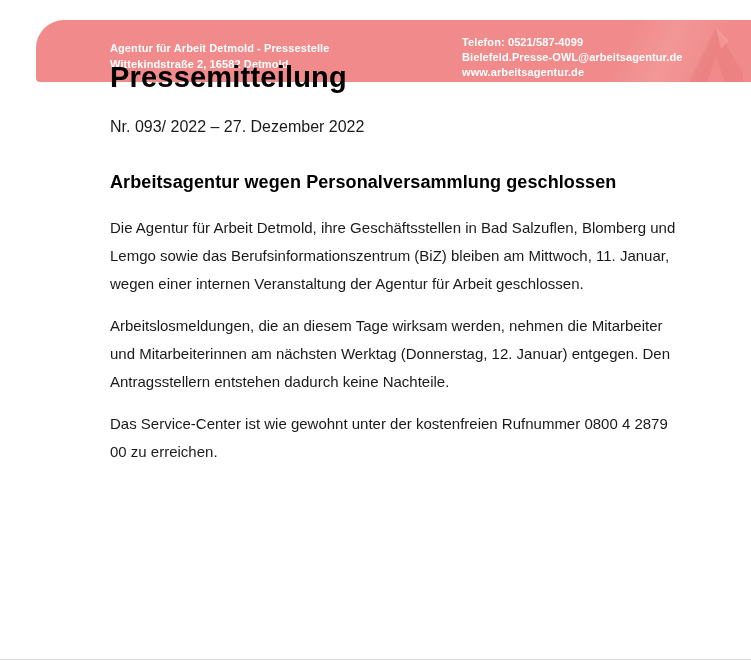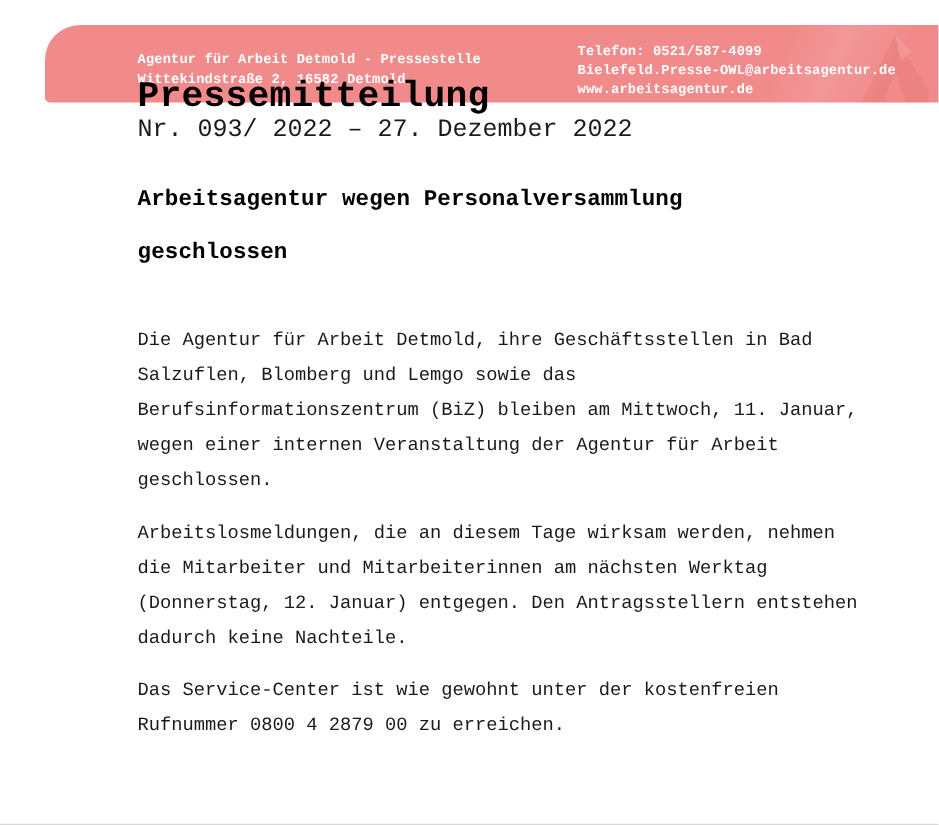--- a/index.html
+++ b/index.html
@@ -8,21 +8,20 @@
     font-family: "Liberation Sans", sans-serif;
     color: #1a1a1a;
   }
   .page {
     position: relative;
     width: 751px;
     height: 660px;
     background: #ffffff;
     overflow: hidden;
     border-bottom: 1px solid #d8d8d8;
-    font-family: Liberation Mono, monospace;
   }
   
   .banner {
     position: absolute;
     left: 36px;
     right: 0;
     top: 20px;
     height: 62px;
     background: #F18B8B;
     border-radius: 28px 0 0 4px;
@@ -76,41 +75,42 @@
   }
   .doc-title {
     margin-top: 60px;
     font-size: 29px;
     line-height: 35px;
     font-weight: bold;
     color: #000000;
     letter-spacing: 0.2px;
   }
   .ref-line {
-    font-size: 20px;
+    margin-top: 22px;
+    font-size: 16px;
     line-height: 20px;
     color: #1a1a1a;
   }
   .headline {
     margin-top: 24px;
     font-size: 18px;
     line-height: 42px;
     font-weight: bold;
     color: #000000;
     max-width: 560px;
     letter-spacing: 0.1px;
   }
   .body-para {
     margin-top: 14px;
     font-size: 15px;
     line-height: 28px;
     max-width: 578px;
     color: #1a1a1a;
   }
-  .body-para.first { margin-top: 36px; }
+  .body-para.first { margin-top: 11px; }
 </style>
 </head>
 <body>
 
 <div class="page">
 
   <header class="banner">
     <svg class="banner-logo" viewBox="0 0 72 59" aria-hidden="true">
       <polygon points="18,59 45,5 72,50 72,59" fill="#E87C7C" opacity="0.55"></polygon>
       <polygon points="36,59 45,34 54,59" fill="#F18B8B"></polygon>

